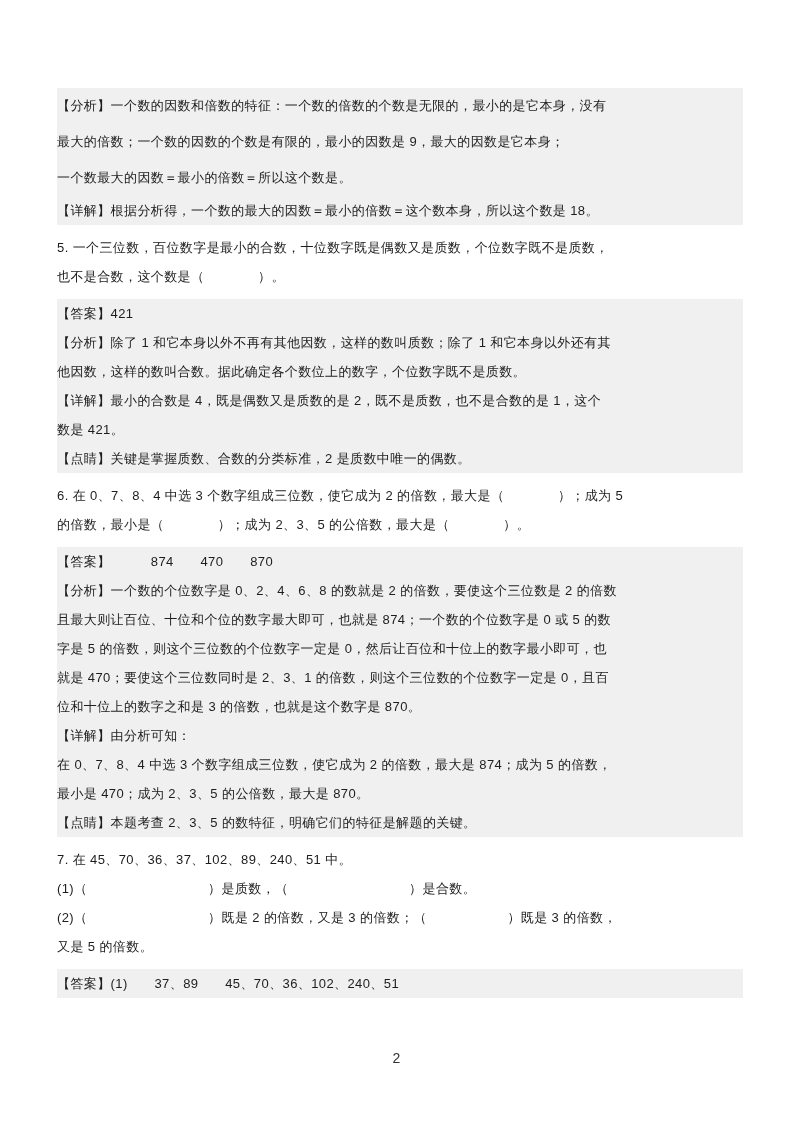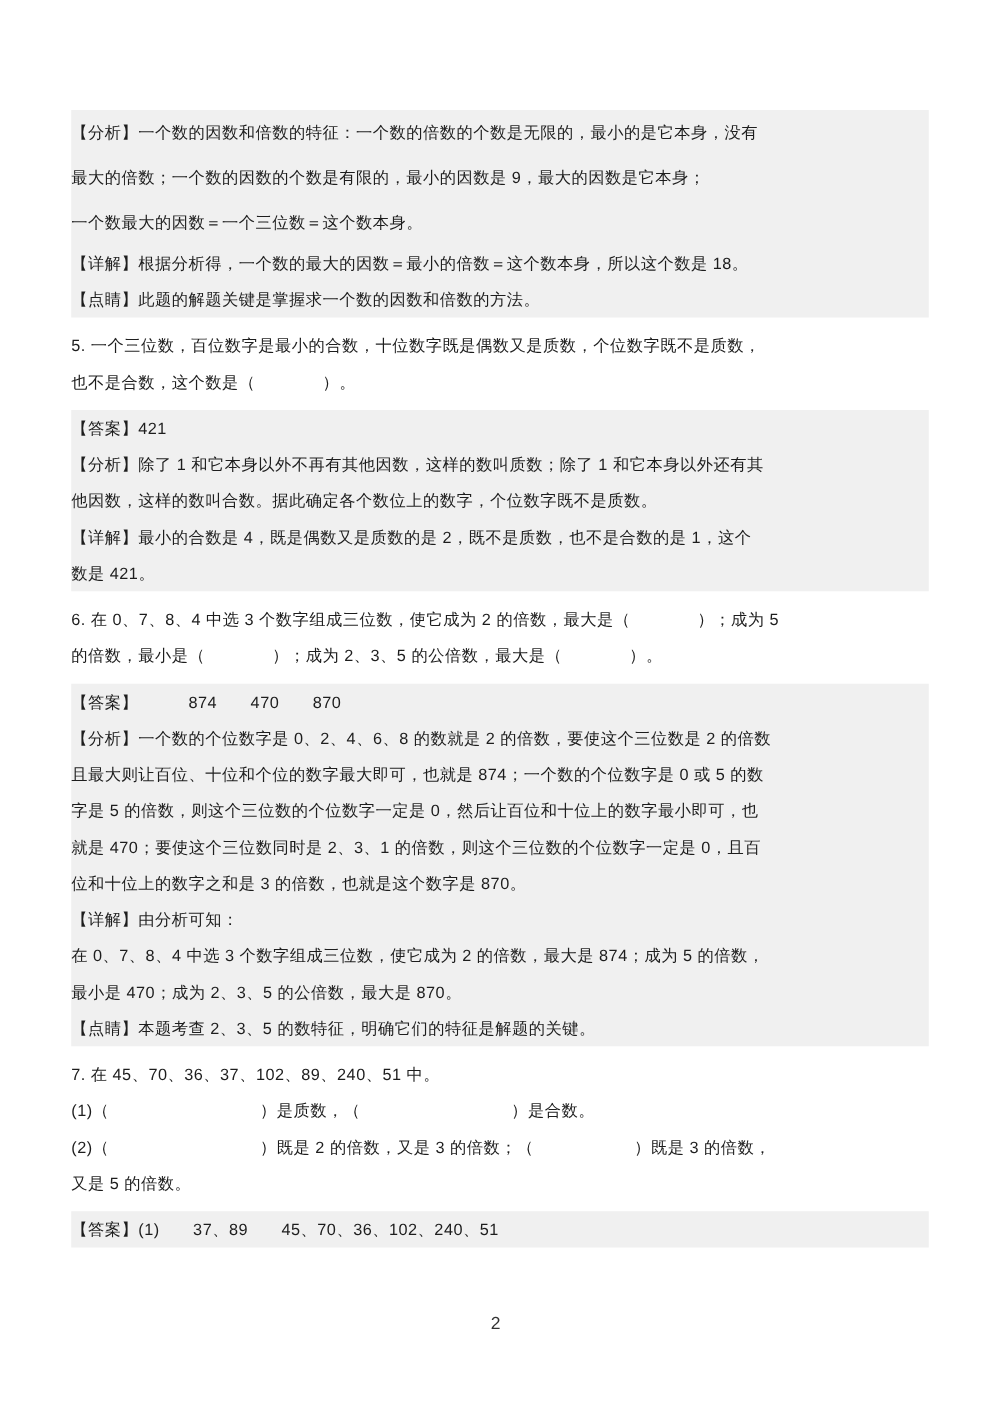--- a/index.html
+++ b/index.html
@@ -43,36 +43,36 @@
   }
 </style>
 </head>
 <body>
 
 <div class="page">
   <div class="content" id="blocks-container">
       <div class="block highlight lh36">
         <div class="line">【分析】一个数的因数和倍数的特征：一个数的倍数的个数是无限的，最小的是它本身，没有</div>
         <div class="line">最大的倍数；一个数的因数的个数是有限的，最小的因数是 9，最大的因数是它本身；</div>
-        <div class="line">一个数最大的因数＝一个三位数＝这个数本身。</div>
+        <div class="line">一个数最大的因数＝最小的倍数＝所以这个数是。</div>
       </div>
       <div class="block highlight joined">
         <div class="line">【详解】根据分析得，一个数的最大的因数＝最小的倍数＝这个数本身，所以这个数是 18。</div>
-        <div class="line">【点睛】此题的解题关键是掌握求一个数的因数和倍数的方法。</div>
       </div>
       <div class="block">
         <div class="line">5. 一个三位数，百位数字是最小的合数，十位数字既是偶数又是质数，个位数字既不是质数，</div>
         <div class="line">也不是合数，这个数是（　　　　）。</div>
       </div>
       <div class="block highlight">
         <div class="line">【答案】421</div>
         <div class="line">【分析】除了 1 和它本身以外不再有其他因数，这样的数叫质数；除了 1 和它本身以外还有其</div>
         <div class="line">他因数，这样的数叫合数。据此确定各个数位上的数字，个位数字既不是质数。</div>
         <div class="line">【详解】最小的合数是 4，既是偶数又是质数的是 2，既不是质数，也不是合数的是 1，这个</div>
         <div class="line">数是 421。</div>
+        <div class="line">【点睛】关键是掌握质数、合数的分类标准，2 是质数中唯一的偶数。</div>
       </div>
       <div class="block">
         <div class="line">6. 在 0、7、8、4 中选 3 个数字组成三位数，使它成为 2 的倍数，最大是（　　　　）；成为 5</div>
         <div class="line">的倍数，最小是（　　　　）；成为 2、3、5 的公倍数，最大是（　　　　）。</div>
       </div>
       <div class="block highlight">
         <div class="line">【答案】　　　874　　470　　870</div>
         <div class="line">【分析】一个数的个位数字是 0、2、4、6、8 的数就是 2 的倍数，要使这个三位数是 2 的倍数</div>
         <div class="line">且最大则让百位、十位和个位的数字最大即可，也就是 874；一个数的个位数字是 0 或 5 的数</div>
         <div class="line">字是 5 的倍数，则这个三位数的个位数字一定是 0，然后让百位和十位上的数字最小即可，也</div>

